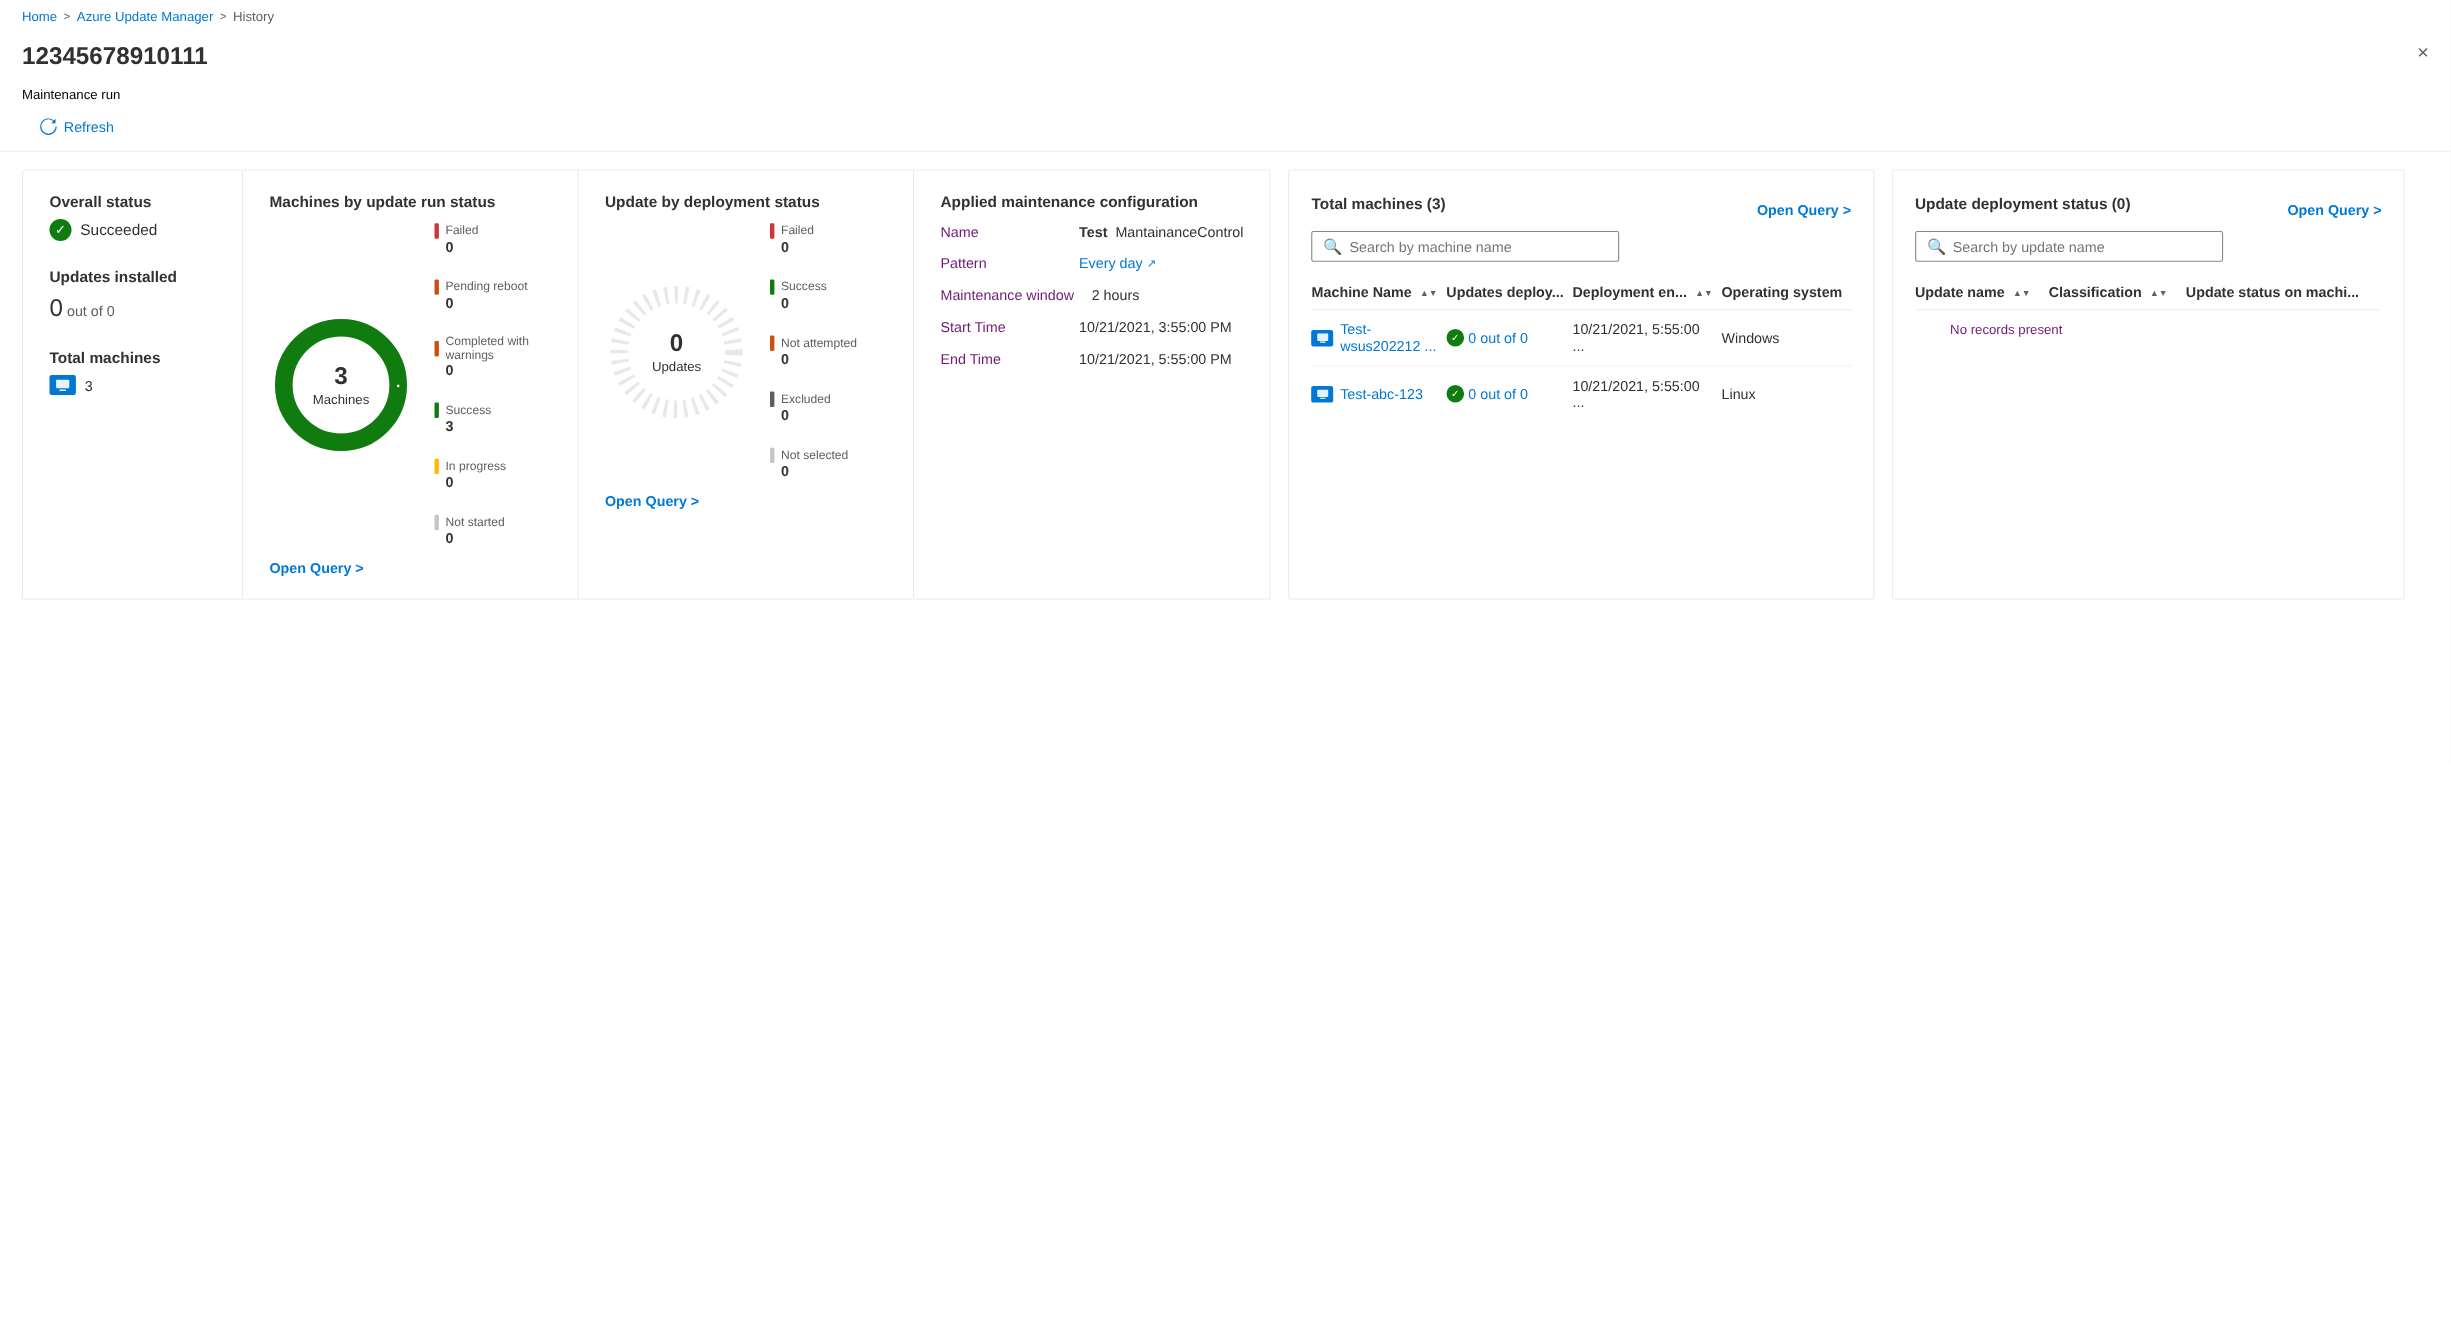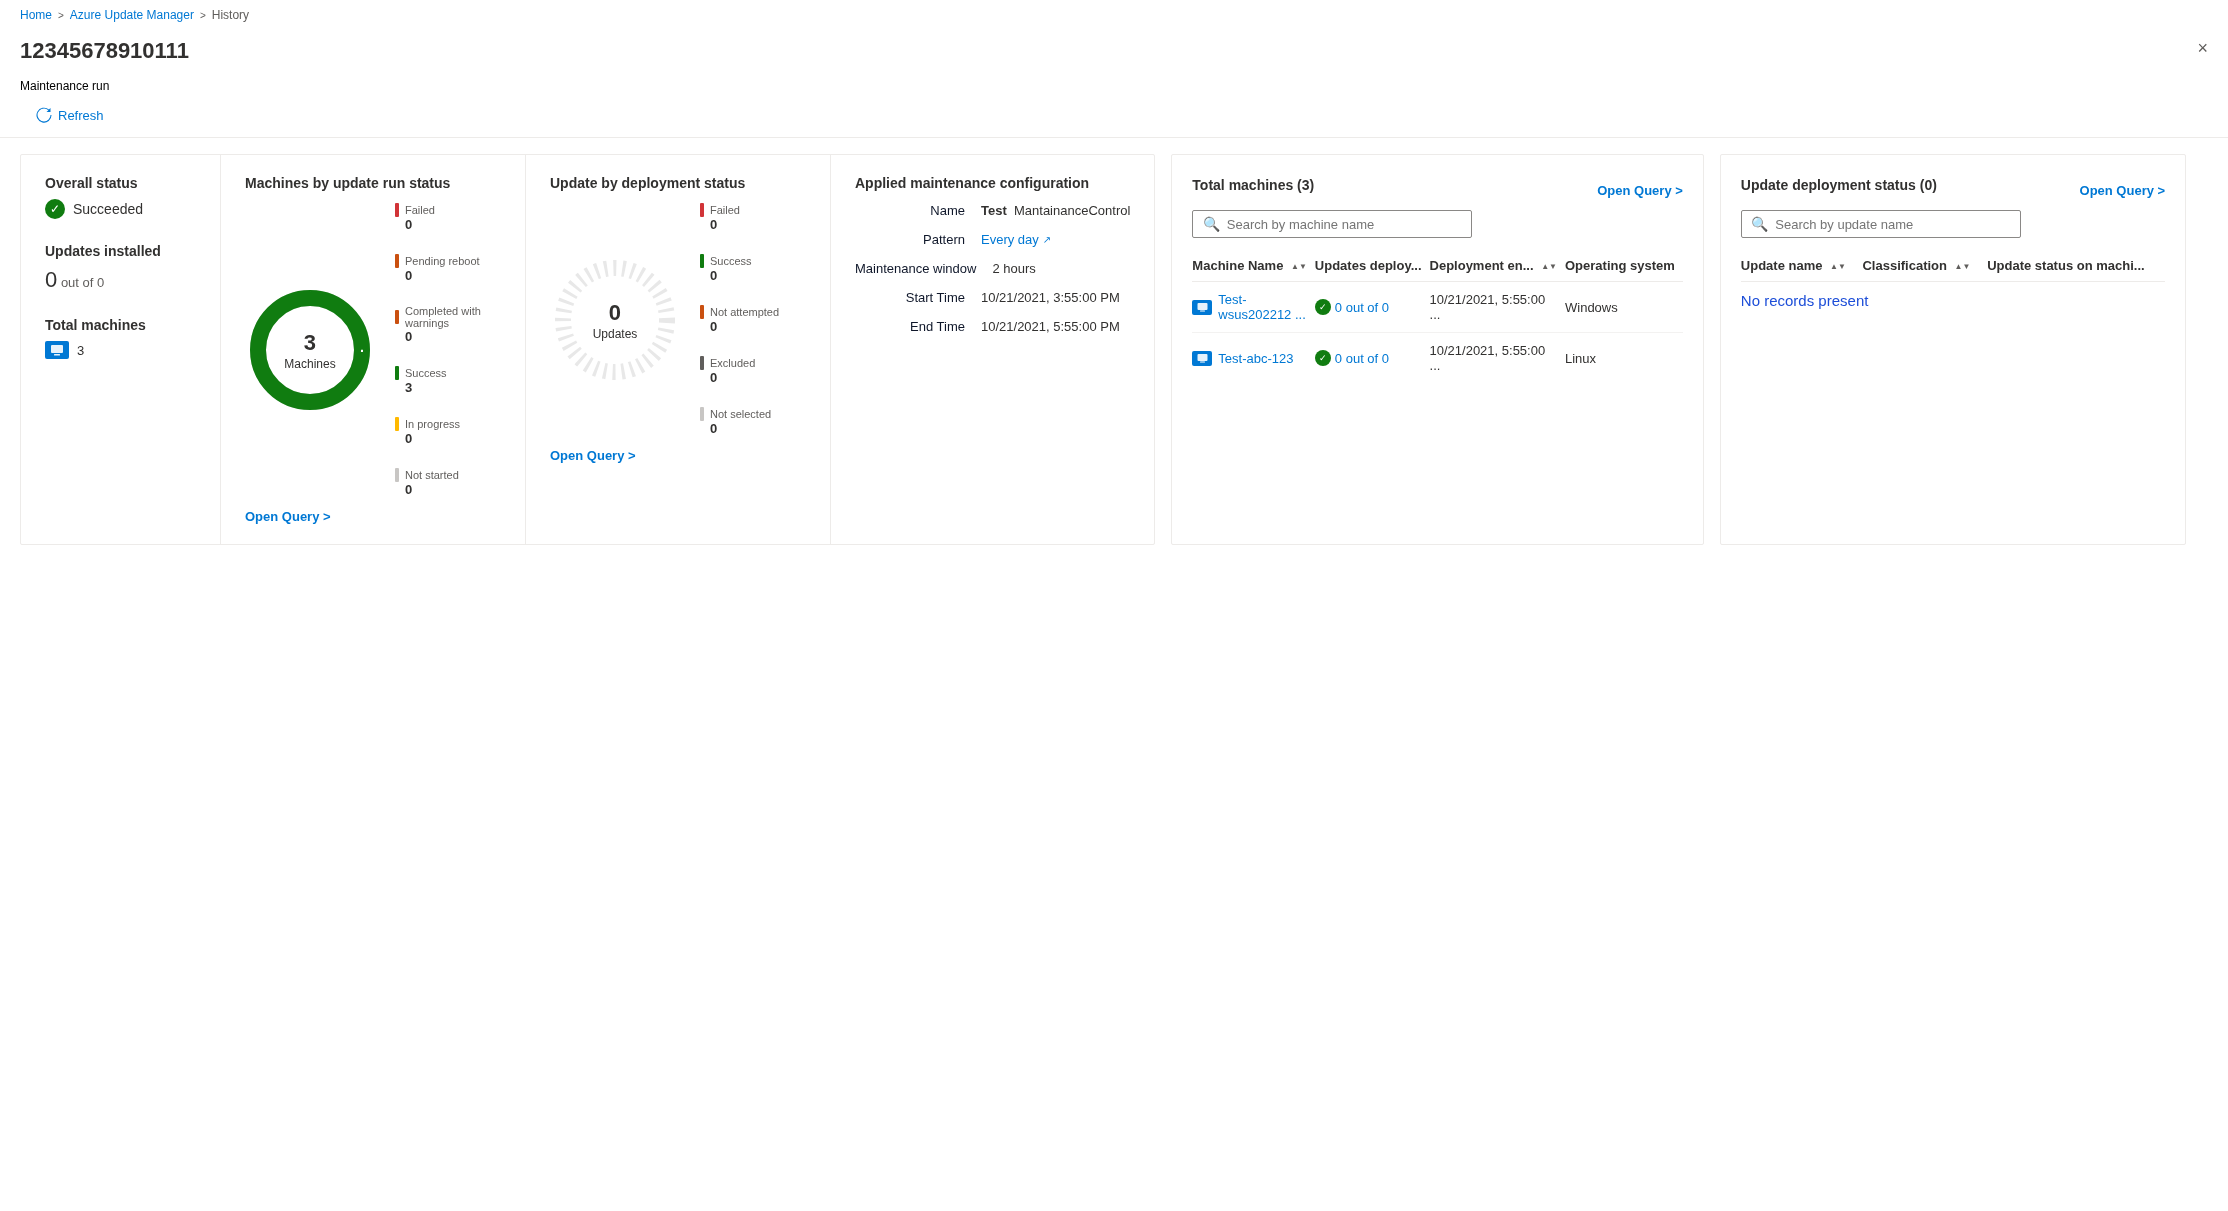--- a/index.html
+++ b/index.html
@@ -57,21 +57,21 @@
     .legend-row { display: flex; align-items: center; gap: 6px; }
     .legend-bar { width: 4px; height: 14px; border-radius: 1px; flex-shrink: 0; }
     .legend-name { color: #605e5c; font-size: 11px; }
     .legend-val { font-size: 13px; font-weight: 600; margin-left: 10px; }
     .open-query { color: #0078d4; cursor: pointer; font-size: 13px; text-decoration: none; margin-top: 12px; display: inline-block; font-weight: bold; }
 
     
     .config-panel { padding: 20px 24px; min-width: 320px; border-left: 1px solid #edebe9; }
     .config-table { margin-top: 12px; display: flex; flex-direction: column; gap: 14px; }
     .config-row { display: flex; align-items: flex-start; gap: 16px; }
-    .config-label { color: #0f172a; font-size: 13px; min-width: 110px; text-align: right; }
+    .config-label { color: #701a75; font-size: 13px; min-width: 110px; }
     .config-value { font-size: 13px; color: #323130; }
     .config-value.link { color: #0078d4; cursor: pointer; display: flex; align-items: center; gap: 4px; }
     .ext-link-icon { font-size: 10px; }
 
     
     .bottom-panels { display: flex; gap: 16px; }
     .bottom-panel { flex: 1; border: 1px solid #edebe9; border-radius: 2px; background: #fff; padding: 16px 20px; }
 
     .panel-header { display: flex; justify-content: space-between; align-items: center; margin-bottom: 12px; }
     .panel-title { font-size: 14px; font-weight: 600; }
@@ -87,21 +87,21 @@
 
     .sort-icon { display: inline-flex; flex-direction: column; margin-left: 4px; font-size: 8px; color: #605e5c; vertical-align: middle; }
 
     .machine-link { color: #0078d4; text-decoration: none; display: flex; align-items: center; gap: 6px; }
     .machine-icon-sm { width: 20px; height: 15px; background: #0078d4; border-radius: 2px; display: inline-flex; align-items: center; justify-content: center; color: white; font-size: 7px; flex-shrink: 0; }
 
     .success-badge { display: flex; align-items: center; gap: 4px; }
     .check-sm { width: 16px; height: 16px; background: #107c10; border-radius: 50%; display: flex; align-items: center; justify-content: center; color: white; font-size: 9px; flex-shrink: 0; }
     .badge-link { color: #0078d4; text-decoration: none; }
 
-    .no-records { color: #1d4ed8; font-size: 15px; padding: 20px 0; }
+    .no-records { color: #701a75; font-size: 12px; padding: 20px 0; margin-left: 32px; }
   </style>
 </head>
 <body>
 
 <div class="page-container">
 
   <div class="breadcrumb">
     <a href="#">Home</a>
     <span class="breadcrumb-sep">&gt;</span>
     <a href="#">Azure Update Manager</a>

